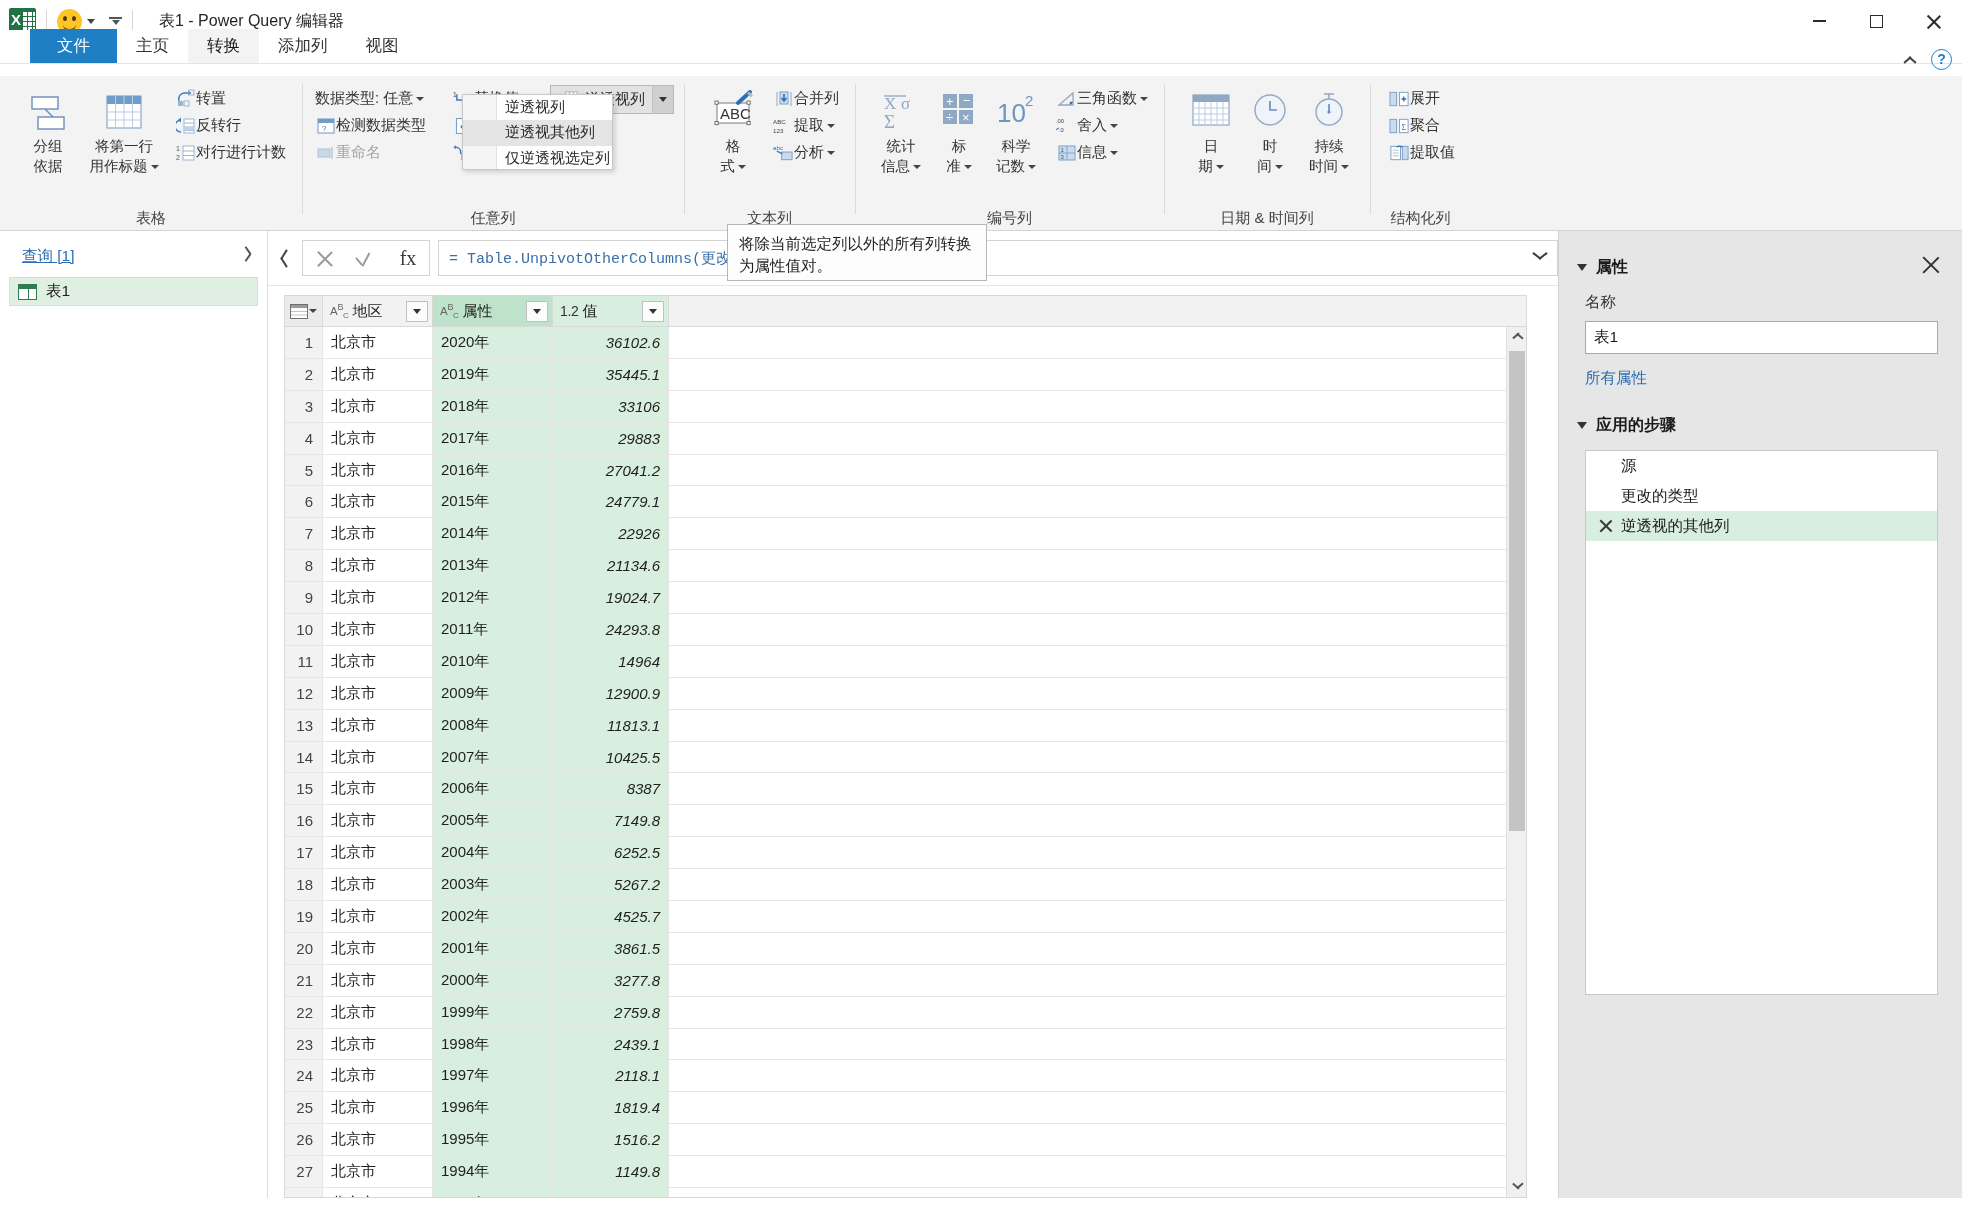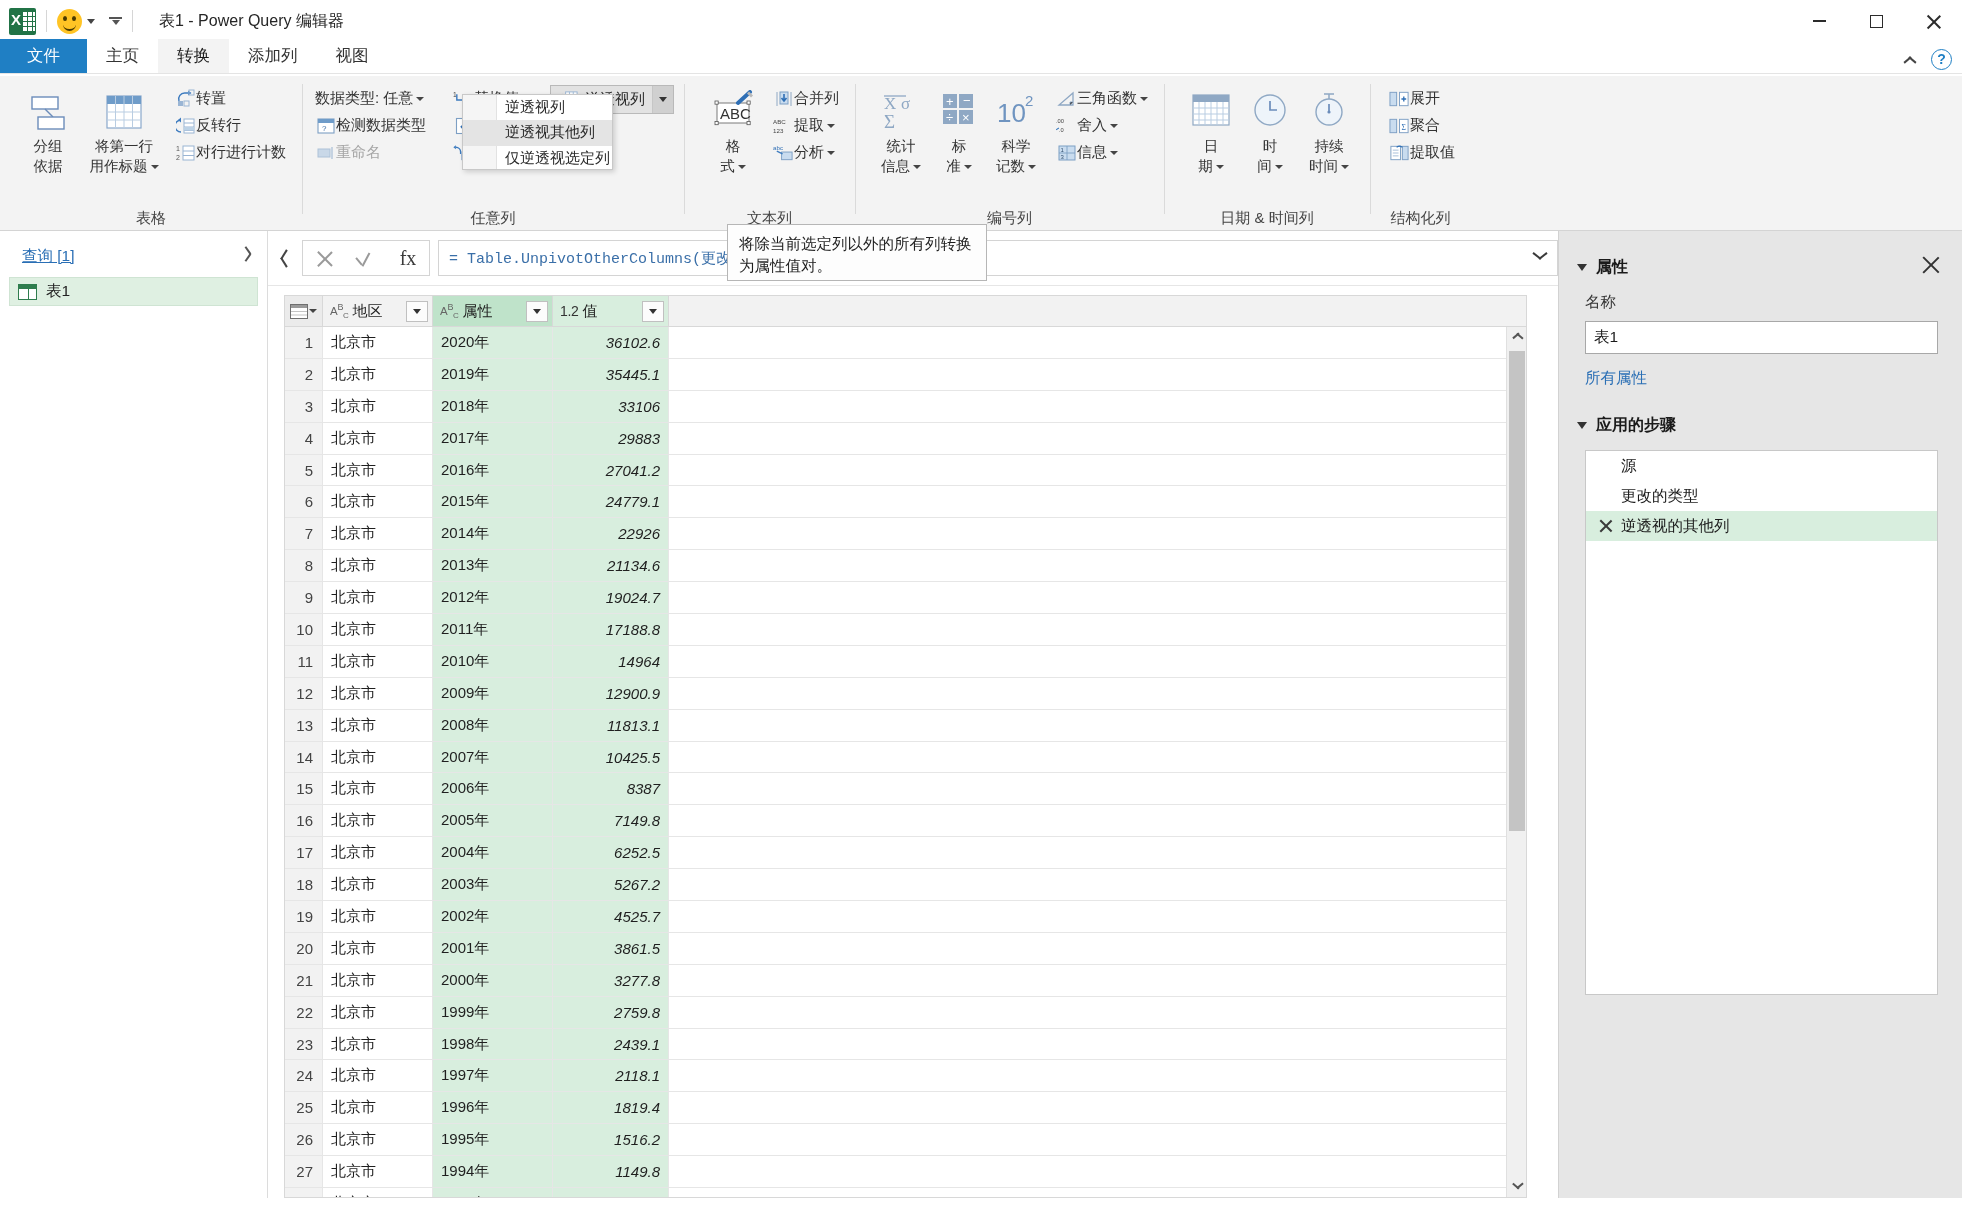--- a/index.html
+++ b/index.html
@@ -82,23 +82,24 @@
   .win-btn .cls { position: relative; width: 15px; height: 15px; }
   .win-btn .cls::before, .win-btn .cls::after {
     content: ""; position: absolute; left: 7px; top: -1px;
     width: 1.6px; height: 18px; background: #2b2b2b;
   }
   .win-btn .cls::before { transform: rotate(45deg); transform-origin: center; }
   .win-btn .cls::after { transform: rotate(-45deg); transform-origin: center; }
 
   
   .ribbon-tabs {
-    position: absolute; left: 0; top: 40px; width: 1962px; height: 34px;
+    position: absolute; left: 0; top: 30px; width: 1962px; height: 34px;
     background: #ffffff; display: flex; align-items: flex-end;
     border-bottom: 1px solid #e4e4e4;
+    padding-left: 30px;
   }
   .rt {
     height: 34px; padding: 0 19px; display: flex; align-items: center;
     font-size: 16.5px; color: #333; cursor: default;
   }
   .rt.file { background: #1f7fc4; color: #fff; padding: 0 27px; height: 34px; }
   .rt.active { background: #f3f3f3; color: #1a1a1a; }
   .ribbon-right {
     position: absolute; right: 10px; top: 42px; height: 34px;
     display: flex; align-items: center; gap: 14px;
@@ -966,21 +967,21 @@
             <div class="gc rownum">9</div>
             <div class="gc c1">北京市</div>
             <div class="gc c2">2012年</div>
             <div class="gc c3">19024.7</div>
             <div class="gc cfill"></div>
           </div>
           <div class="grow">
             <div class="gc rownum">10</div>
             <div class="gc c1">北京市</div>
             <div class="gc c2">2011年</div>
-            <div class="gc c3">17188.8</div>
+            <div class="gc c3">24293.8</div>
             <div class="gc cfill"></div>
           </div>
           <div class="grow">
             <div class="gc rownum">11</div>
             <div class="gc c1">北京市</div>
             <div class="gc c2">2010年</div>
             <div class="gc c3">14964</div>
             <div class="gc cfill"></div>
           </div>
           <div class="grow">

